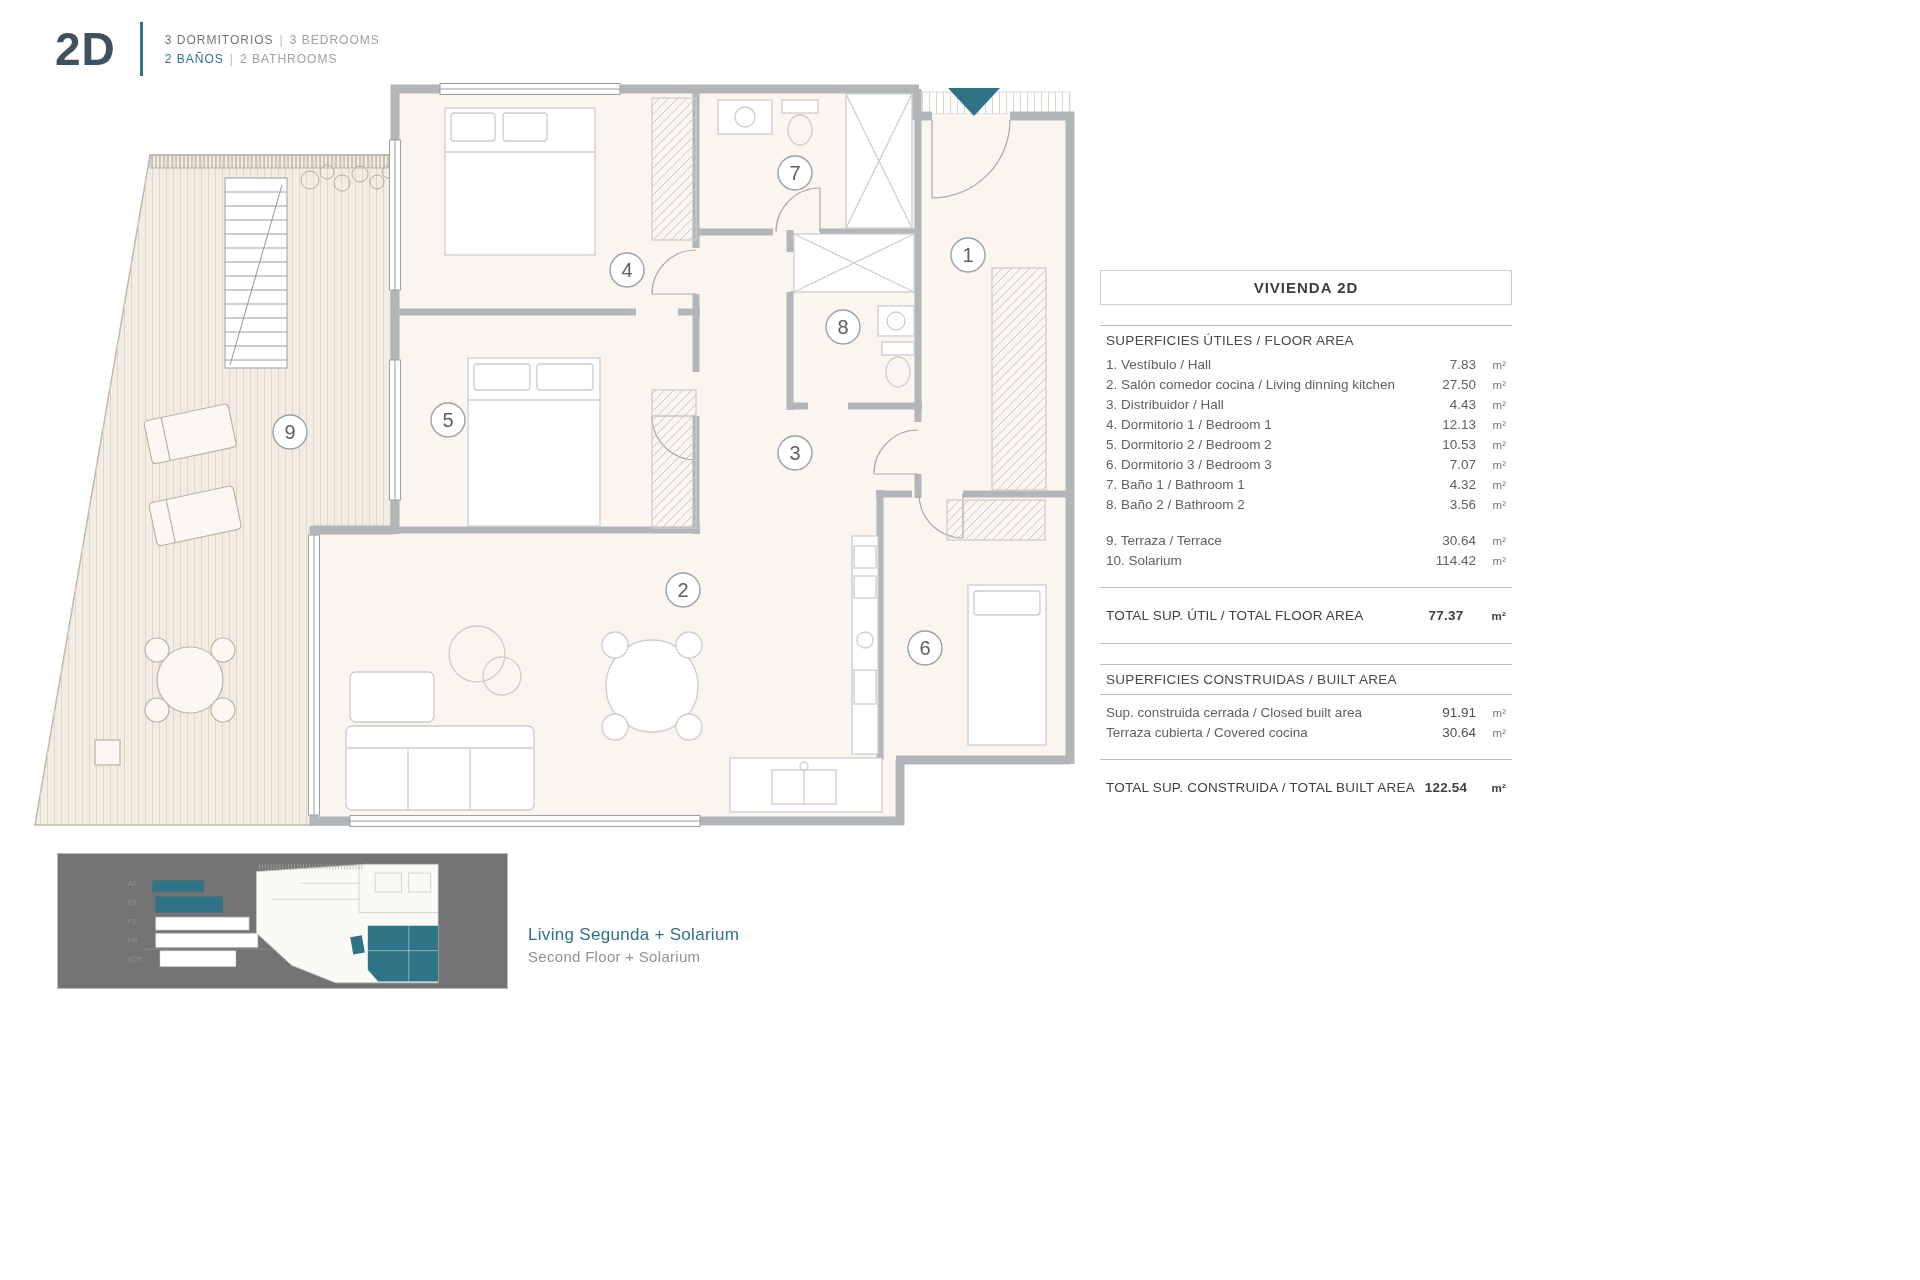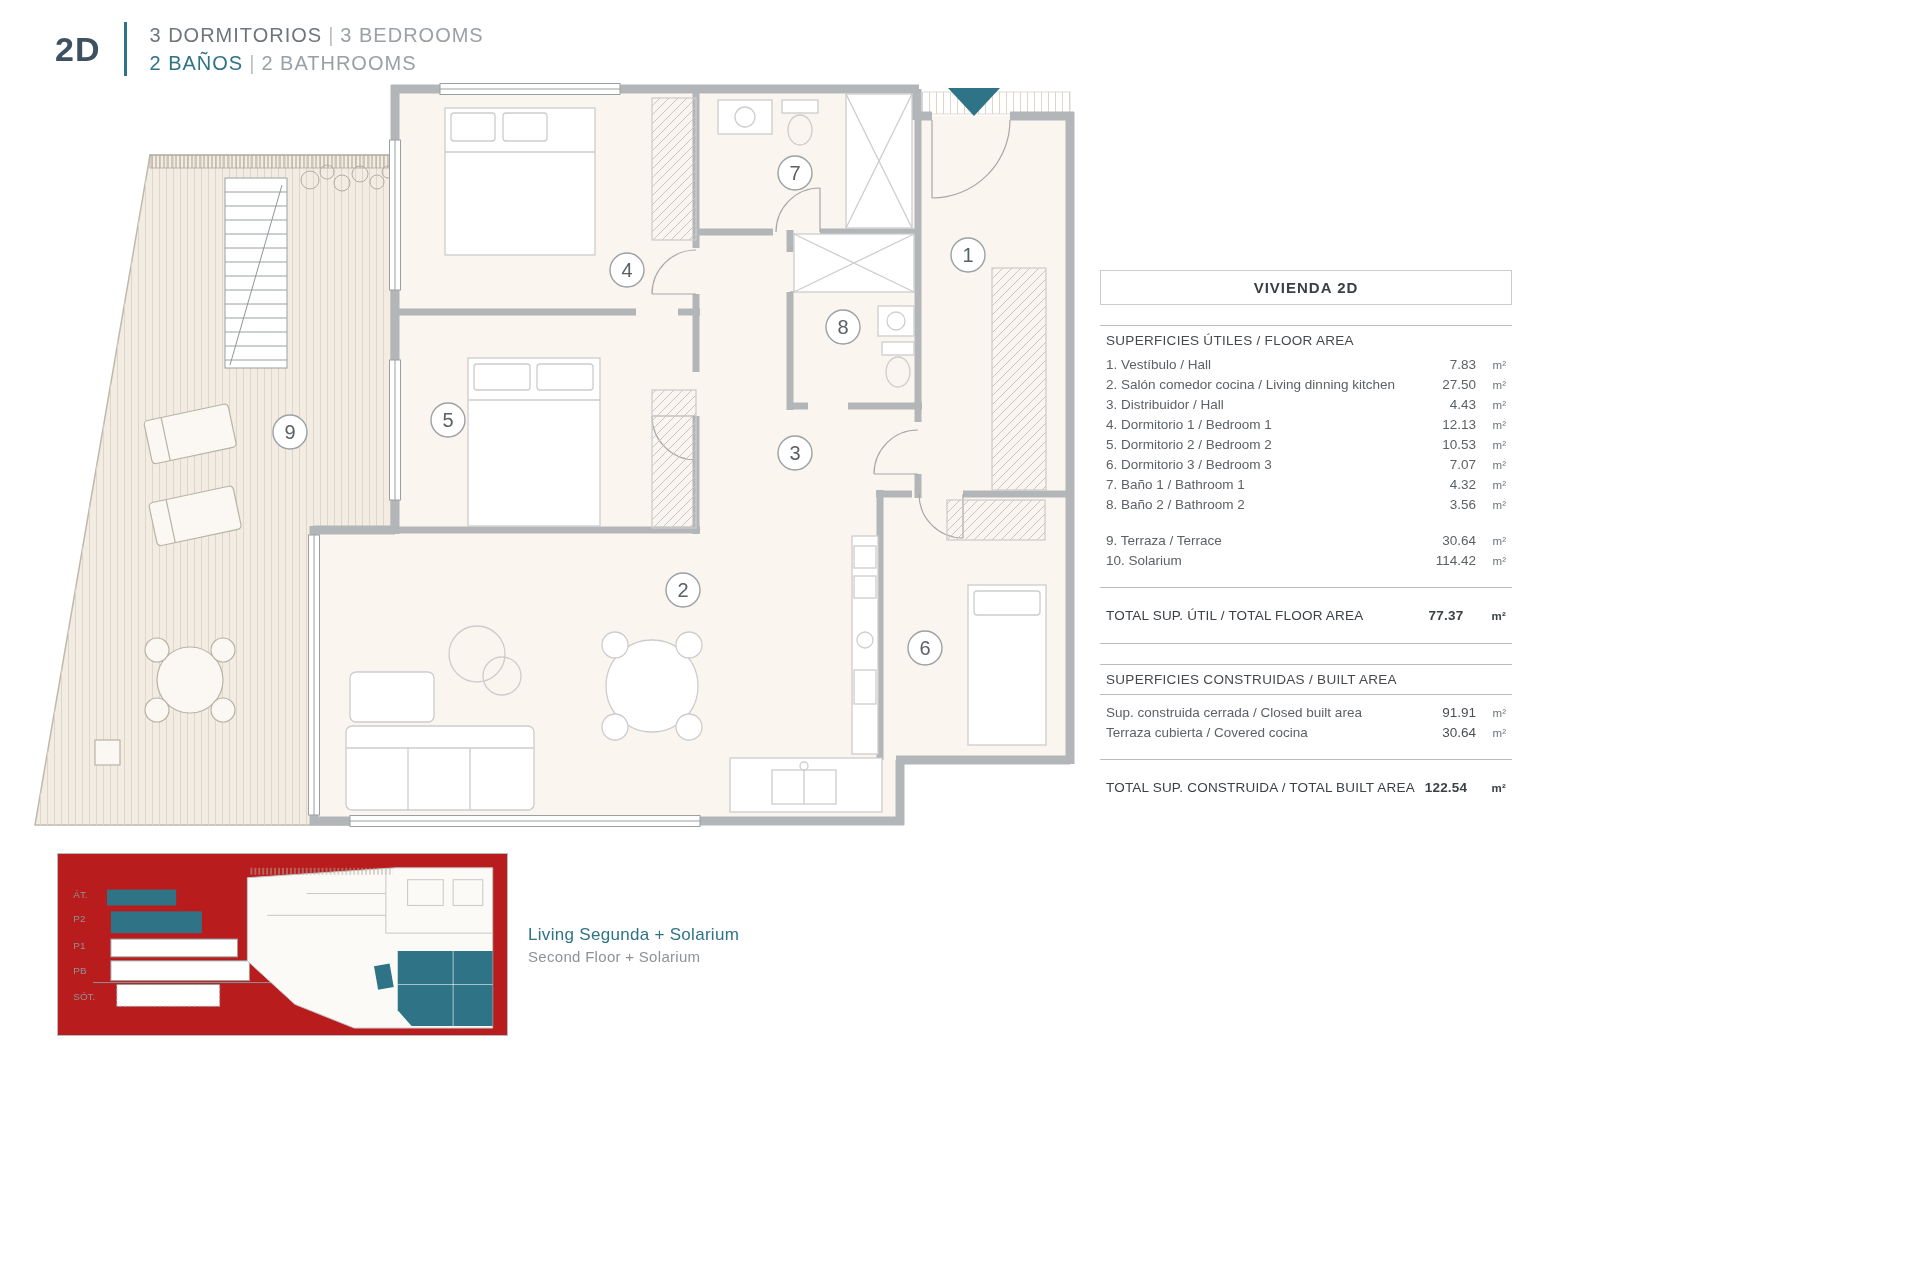--- a/index.html
+++ b/index.html
@@ -2,24 +2,24 @@
 <html style="--teal: #2f7386;"><head>
 <meta charset="utf-8">
 <style>
   :root{ --teal:#2f7386; }
   *{ box-sizing:border-box; margin:0; padding:0; }
   html,body{ width:1920px; height:1280px; background:#ffffff; overflow:hidden;
              font-family:"Liberation Sans", sans-serif; position:relative; }
 
   
   .header{ position:absolute; left:55px; top:22px; display:flex; align-items:center; }
-  .unit-code{ font-size:34px; font-weight:bold; color:#3d5161; letter-spacing:1px; line-height:1; }
+  .unit-code{ font-size:46px; font-weight:bold; color:#3d5161; letter-spacing:1px; line-height:1; }
   .header-divider{ width:3px; height:54px; background:var(--teal); margin:0 22px 0 24px; }
   .header-lines{ display:flex; flex-direction:column; justify-content:center; gap:5px; }
-  .hline{ font-size:20px; letter-spacing:1px; white-space:nowrap; }
+  .hline{ font-size:12px; letter-spacing:1px; white-space:nowrap; }
   .hline .es{ color:#6f767b; }
   .hline.second .es{ color:var(--teal); }
   .hline .sep{ color:#b9bec1; margin:0 6px; }
   .hline .en{ color:#9aa0a4; }
 
   
   #plan-svg{ position:absolute; left:30px; top:80px; width:1060px; height:760px; }
 
   
   .area-table{ position:absolute; left:1100px; top:270px; width:412px; color:#5c6165; }
@@ -35,22 +35,22 @@
   .row .lbl{ flex:1; }
   .row .val{ width:60px; text-align:right; }
   .row .unit{ width:30px; text-align:right; font-size:11.5px; color:#6e7477; }
   .b{ font-weight:normal; color:#4a4f53; }
   .total-row{ display:flex; align-items:baseline; font-size:13.5px; padding:20px 6px; color:#3c4146; letter-spacing:.2px; }
   .total-row .lbl{ flex:1; }
   .total-row .val{ width:60px; text-align:center; font-weight:bold; }
   .total-row .unit{ width:30px; text-align:right; font-size:11.5px; font-weight:bold; }
 
   
-  .keyplan-box{ position:absolute; left:57px; top:853px; width:451px; height:183px;
-                border:1px solid #b8bcbe; background:#b91c1c; }
+  .keyplan-box{ position:absolute; left:57px; top:853px; width:451px; height:136px;
+                border:1px solid #b8bcbe; background:#737373; }
   #keyplan-svg{ width:100%; height:100%; display:block; }
   .caption{ position:absolute; left:528px; top:925px; }
   .caption-es{ font-size:17px; color:var(--teal); letter-spacing:.3px; }
   .caption-en{ font-size:15px; color:#8d9296; margin-top:3px; letter-spacing:.3px; }
 </style>
 </head>
 <body>
 
 <div class="header">
   <div class="unit-code">2D</div>

